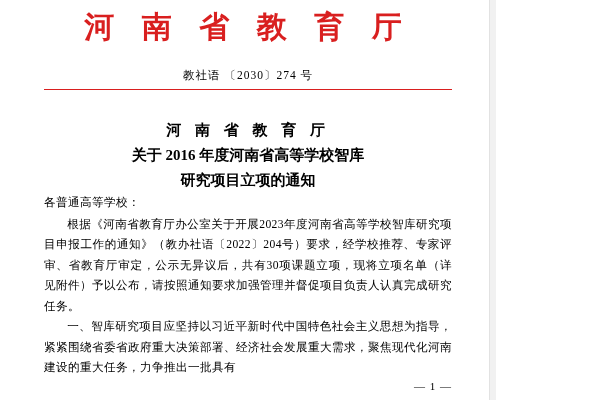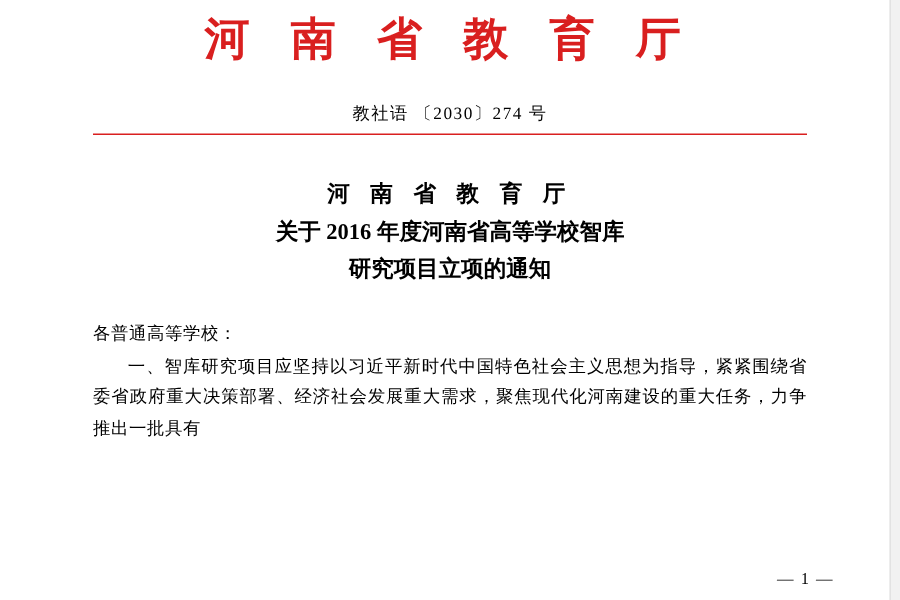--- a/index.html
+++ b/index.html
@@ -9,24 +9,24 @@
   }
   body {
     width: 600px;
     height: 400px;
     overflow: hidden;
     font-family: "Liberation Serif", "DejaVu Serif", serif;
     color: #000000;
   }
   .page {
     position: relative;
-    width: 600px;
+    width: 496px;
     height: 400px;
     box-sizing: border-box;
-    padding: 0 62px;
+    padding: 0 44px;
     background: #ffffff;
   }
   
   .masthead {
     text-align: center;
     padding-top: 8px;
   }
   .masthead-title {
     color: #d91f1f;
     font-family: "Liberation Serif", "DejaVu Serif", serif;
@@ -57,21 +57,20 @@
     font-size: 15px;
     font-weight: bold;
     line-height: 25px;
     white-space: nowrap;
   }
   .title-line.spaced {
     letter-spacing: 5px;
   }
   
   .body-block {
-    margin-top: 20px;
     font-size: 11.6px;
     line-height: 20.5px;
     text-align: justify;
     letter-spacing: 0.4px;
   }
   .salutation {
     margin: 0 0 1px 0;
   }
   .para {
     margin: 0;
@@ -110,19 +109,20 @@
   <hr class="red-rule">
 
   <div class="title-block">
     <div class="title-line spaced">河 南 省 教 育 厅</div>
     <div class="title-line">关于 2016 年度河南省高等学校智库</div>
     <div class="title-line">研究项目立项的通知</div>
   </div>
 
   <div class="body-block">
     <p class="salutation">各普通高等学校：</p>
+    <p class="para">根据《河南省教育厅办公室关于开展2023年度河南省高等学校智库研究项目申报工作的通知》（教办社语〔2022〕204号）要求，经学校推荐、专家评审、省教育厅审定，公示无异议后，共有30项课题立项，现将立项名单（详见附件）予以公布，请按照通知要求加强管理并督促项目负责人认真完成研究任务。</p>
     <p class="para">一、智库研究项目应坚持以习近平新时代中国特色社会主义思想为指导，紧紧围绕省委省政府重大决策部署、经济社会发展重大需求，聚焦现代化河南建设的重大任务，力争推出一批具有</p>
   </div>
 
   <div class="page-number">— 1 —</div>
 
   <div class="edge-bar"></div>
 </div>
 
 </body></html>

